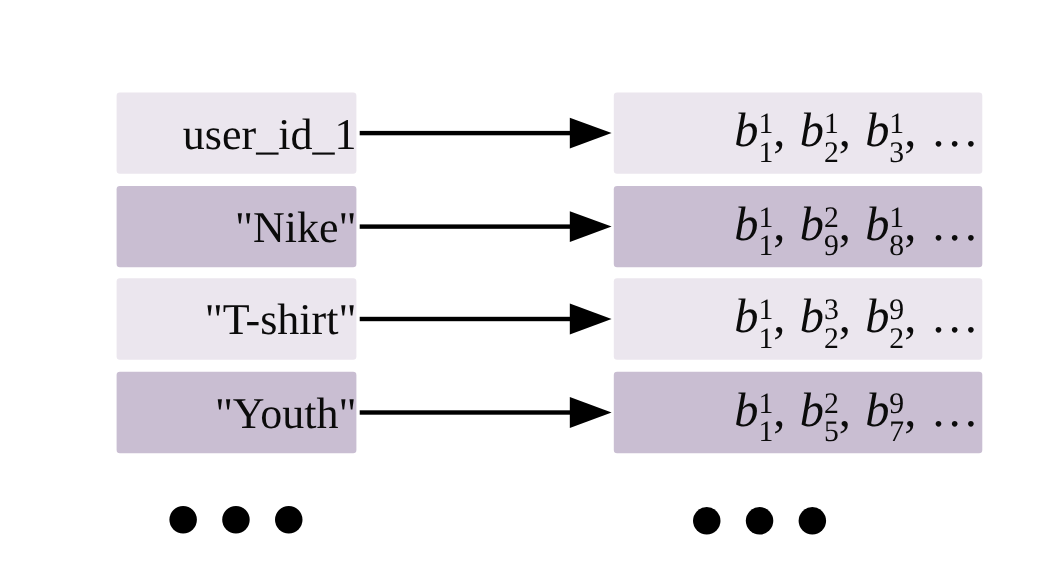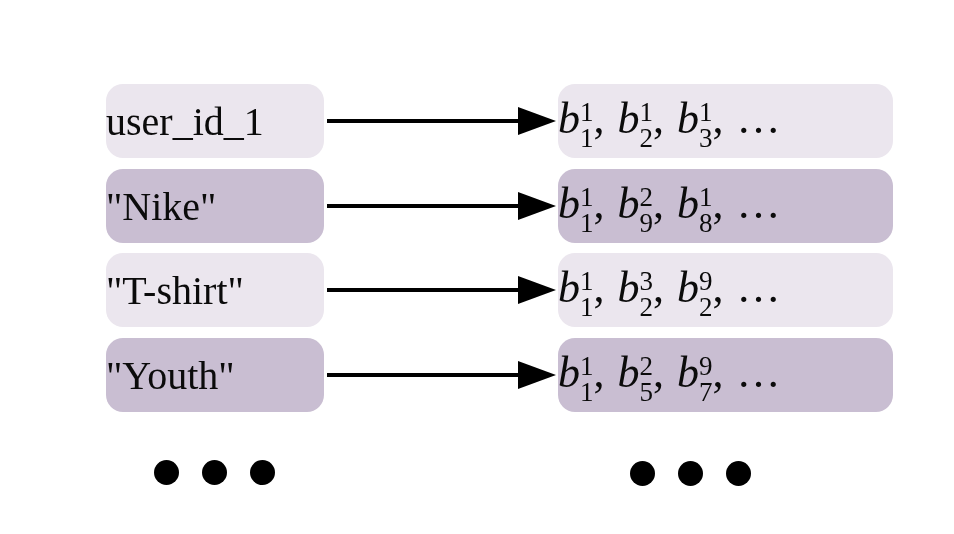--- a/index.html
+++ b/index.html
@@ -1,22 +1,22 @@
 <!DOCTYPE html>
 <html><head>
 <meta charset="utf-8">
 <style>
   html,body{margin:0;padding:0;background:#ffffff;}
   .stage{
     position:relative;width:954px;height:534px;background:#ffffff;overflow:hidden;
     font-family:"Liberation Serif","DejaVu Serif",serif;color:#0b0b0b;
   }
   .row-box{
-    position:absolute;height:74px;border-radius:17px;
-    display:flex;align-items:center;justify-content:flex-start;
+    position:absolute;height:74px;border-radius:3px;
+    display:flex;align-items:center;justify-content:flex-end;
   }
   .tone-light{background:var(--box-light,#ebe6ee);}
   .tone-dark{background:var(--box-dark,#c9bed2);}
   .key-box{left:106px;width:218px;font-size:40px;}
   .key-text{white-space:nowrap;}
   .seq-box{left:558px;width:335px;font-size:44px;}
   .seq-line{white-space:nowrap;font-style:italic;}
   .bvar{font-style:italic;}
   .ss{
     display:inline-block;vertical-align:-14px;line-height:0.82;

